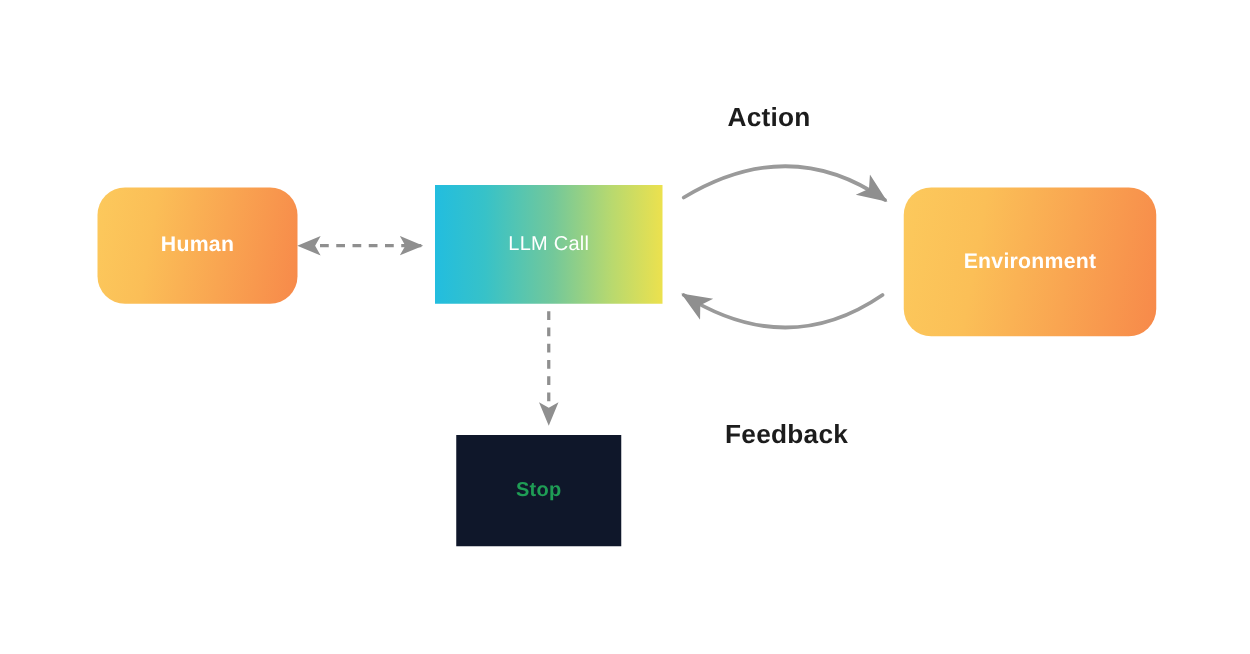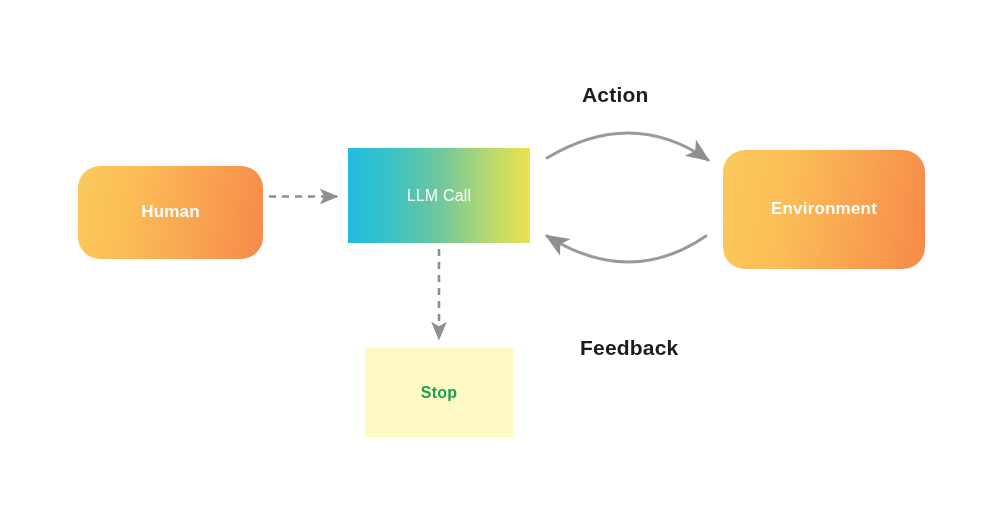--- a/index.html
+++ b/index.html
@@ -30,22 +30,22 @@
   .node-label {
     font-size: 17px;
     letter-spacing: 0.2px;
     line-height: 1.2;
     white-space: nowrap;
   }
 
   
   #node-human {
     left: 78px;
-    top: 166px;
-    width: 185px;
+    top: 150px;
+    width: 160px;
     height: 93px;
     border-radius: 22px;
     background: linear-gradient(100deg, #fcc95c 0%, #fbbe57 28%, #f9a551 62%, #f7894a 100%);
   }
   #node-human .node-label {
     color: #ffffff;
     font-weight: 700;
   }
 
   
@@ -74,24 +74,24 @@
   }
   #node-environment .node-label {
     color: #ffffff;
     font-weight: 700;
   }
 
   
   #node-stop {
     left: 365px;
     top: 348px;
-    width: 148px;
+    width: 132px;
     height: 89px;
     border-radius: 0;
-    background: #fef9c3;
+    background: #0f172a;
   }
   #node-stop .node-label {
     color: #1f9d55;
     font-weight: 700;
     font-size: 16px;
   }
 
   
   .arc-label {
     position: absolute;

